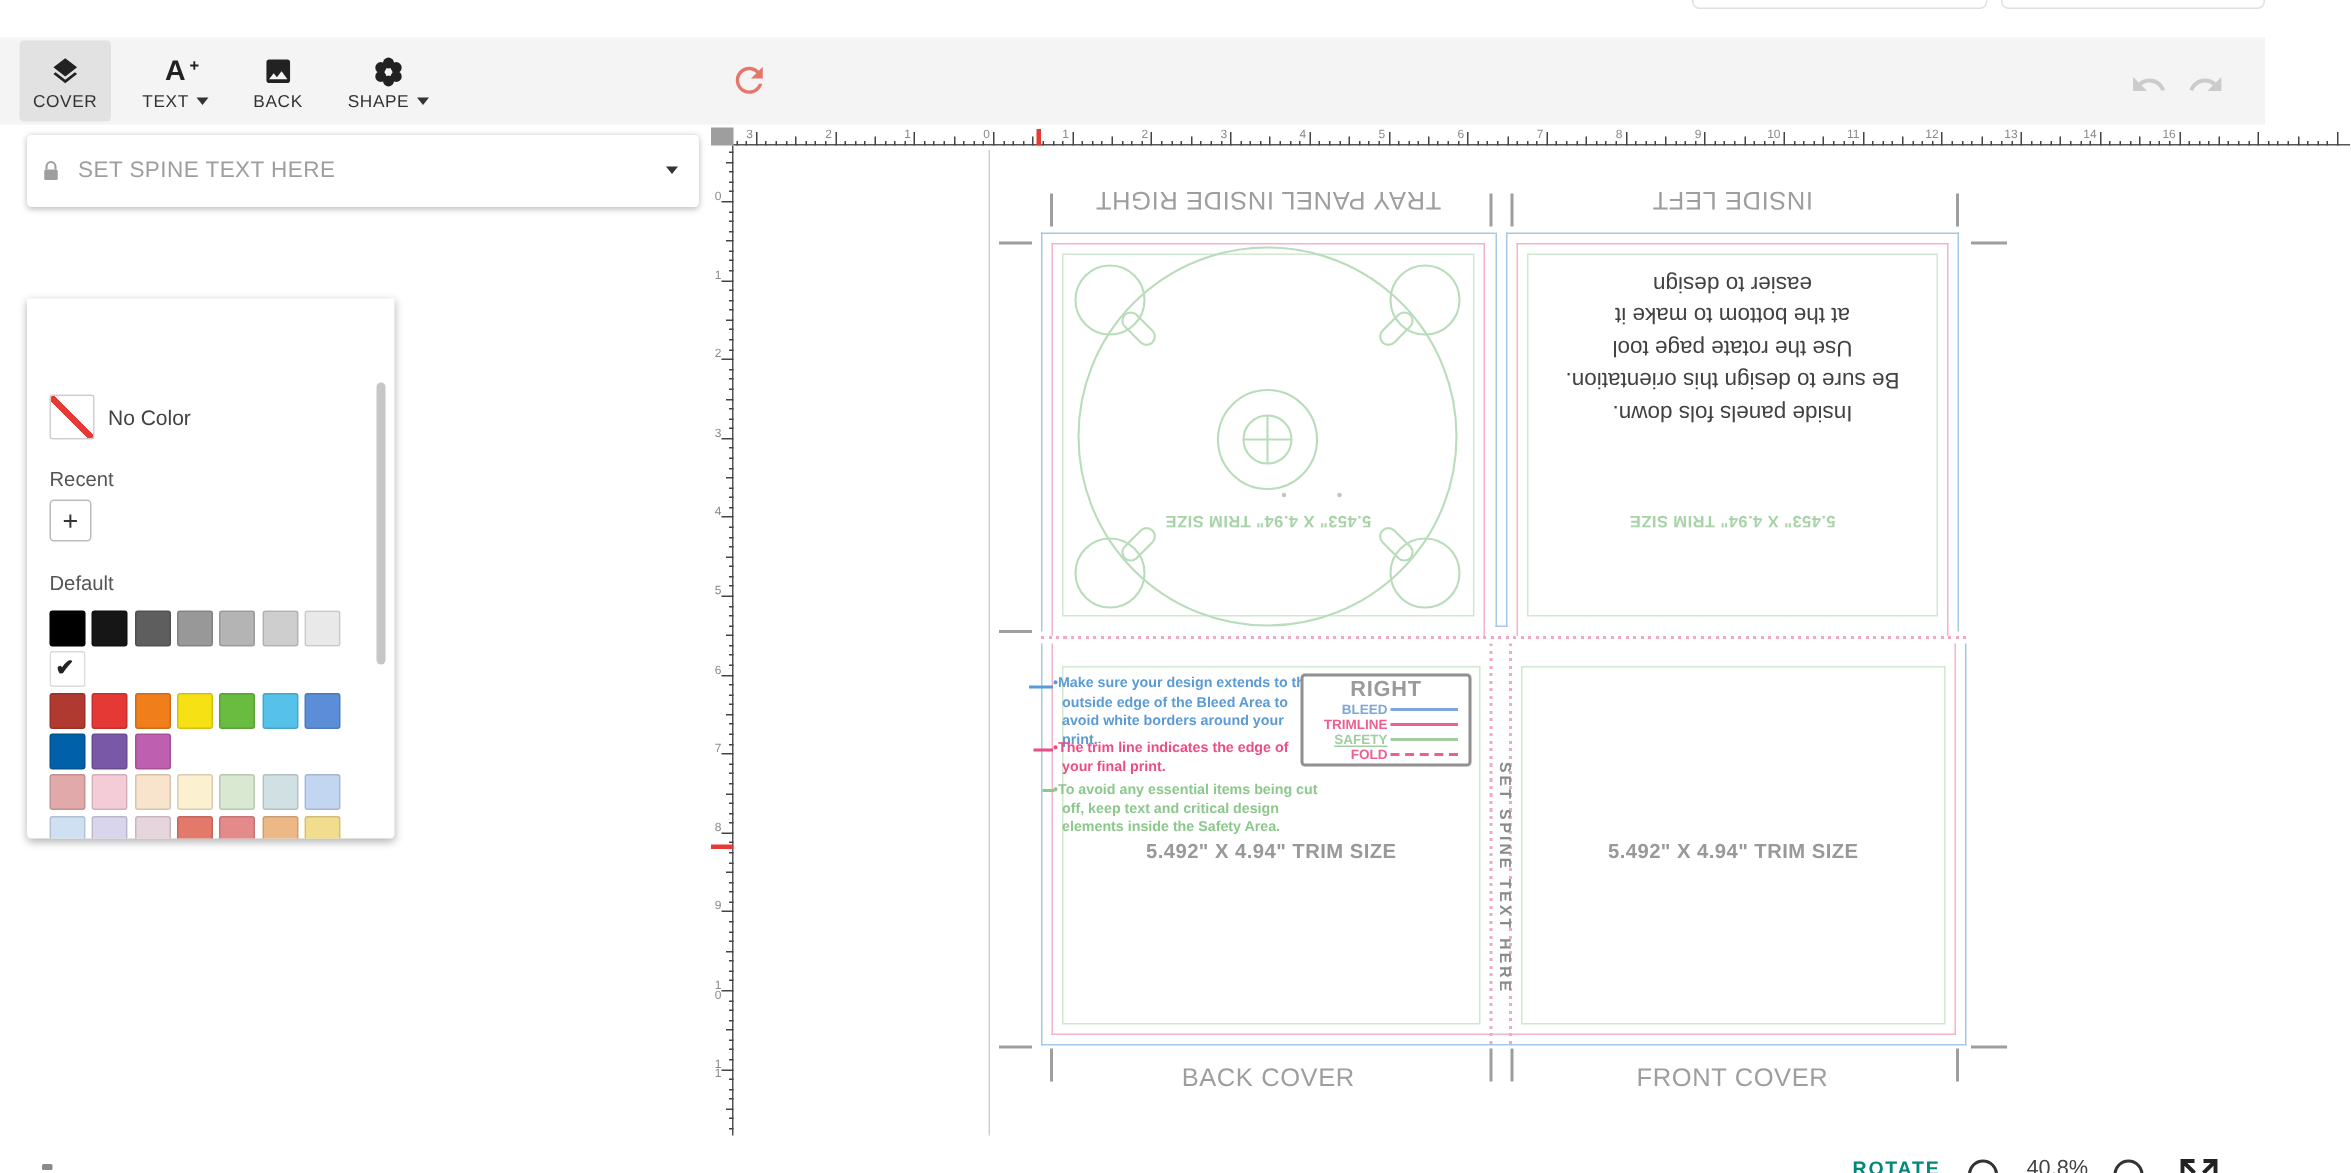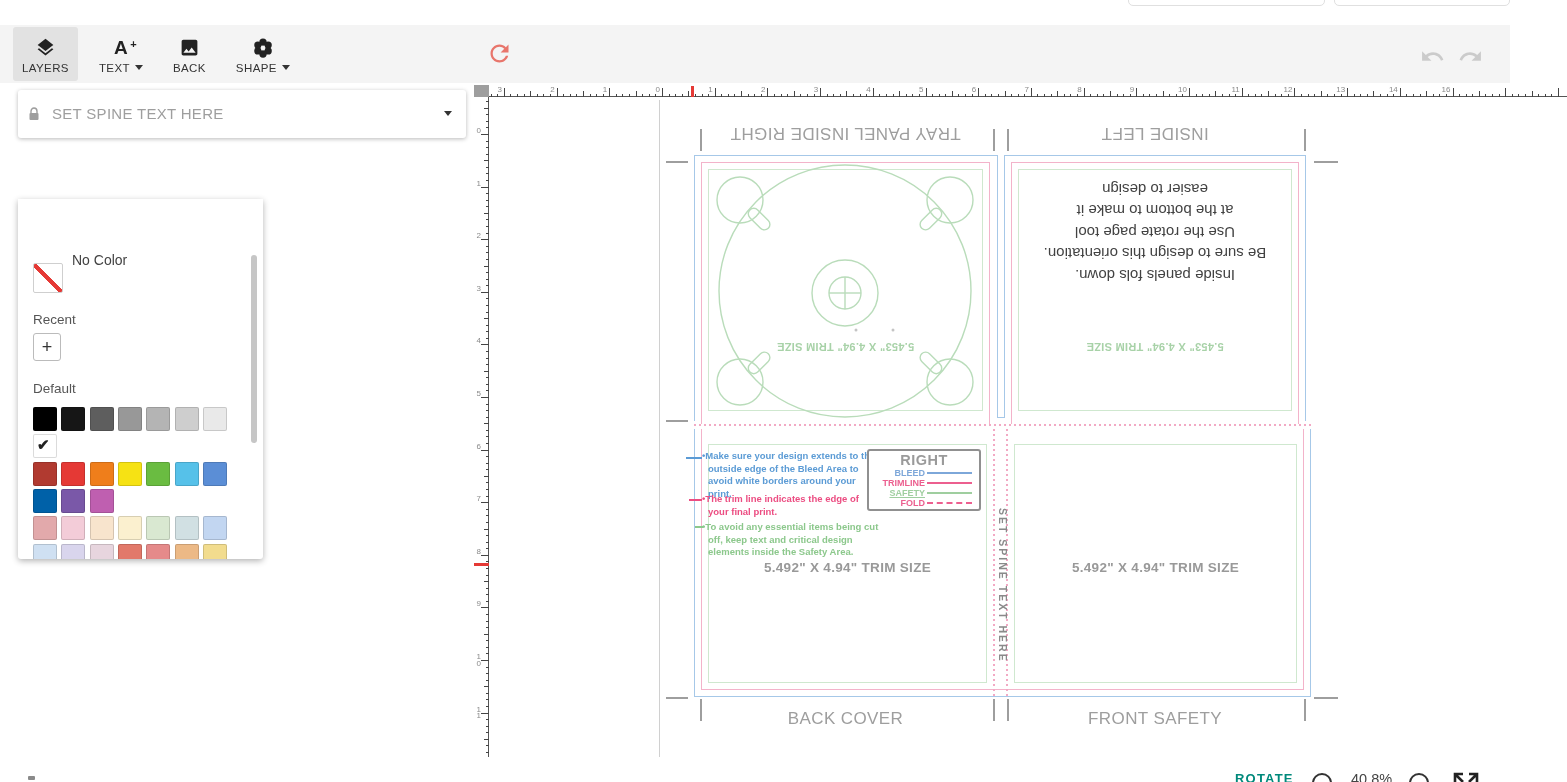--- a/index.html
+++ b/index.html
@@ -42,21 +42,21 @@
   
   #color-panel{position:absolute;left:18px;top:199px;width:245px;height:360px;background:#fff;
                border-radius:0 0 3px 3px;box-shadow:0 2px 6px rgba(0,0,0,.3);overflow:hidden;}
   #color-header{position:absolute;left:0;top:0;width:100%;height:44px;background:#00968b;}
   #color-tab{position:absolute;left:0;top:0;width:107px;height:44px;background:#2fa89d;
              color:#fff;font-weight:bold;font-size:15px;letter-spacing:.5px;
              display:flex;align-items:center;justify-content:center;}
   #nocolor-swatch{position:absolute;left:15px;top:64px;width:28px;height:28px;border:1px solid #cfcfcf;
       border-radius:2px;background:
       linear-gradient(45deg,transparent 44%,#e53935 44%,#e53935 54%,transparent 54%);}
-  #nocolor-label{position:absolute;left:54px;top:53px;font-size:14px;color:#424242;}
+  #nocolor-label{position:absolute;left:54px;top:71px;font-size:14px;color:#424242;}
   #recent-label{position:absolute;left:15px;top:113px;font-size:13.5px;color:#555;}
   #add-color{position:absolute;left:15px;top:134px;width:26px;height:26px;border:1px solid #bbb;
              border-radius:3px;font-size:18px;color:#333;display:flex;align-items:center;
              justify-content:center;background:#fff;cursor:pointer;}
   #default-label{position:absolute;left:15px;top:182px;font-size:13.5px;color:#555;}
   .swatch{position:absolute;width:24px;height:24px;border-radius:2px;
           box-shadow:inset 0 0 0 1px rgba(0,0,0,.14);cursor:pointer;}
   .swatch .chk{position:absolute;left:4px;top:2px;font-size:15px;color:#222;font-weight:bold;}
   #cp-scroll{position:absolute;left:233px;top:56px;width:6px;height:188px;background:#c6c6c6;border-radius:3px;}
 
@@ -115,21 +115,21 @@
   <div class="sliver" id="sliver2"></div>
 
   <div id="toolbar">
     <div class="tbtn active">
       <span class="ticon">
         <svg width="21" height="21" viewBox="0 0 24 24" fill="#222">
             <path d="M11.99 18.54l-7.37-5.73L3 14.07l9 7 9-7-1.63-1.27-7.38 5.74zM12 16l7.36-5.73L21 9l-9-7-9 7 1.63 1.27L12 16z"></path>
           </svg>
       </span>
       <span class="tlabel">
-          <span>LAYERS</span>
+          <span>COVER</span>
         </span>
     </div>
     <div class="tbtn">
       <span class="ticon">
         <span class="texticon"><span>A</span><span class="plus">+</span></span>
       </span>
       <span class="tlabel">
           <span>TEXT</span>
           <span class="caret"></span>
         </span>
@@ -580,21 +580,21 @@
         <circle r="23"></circle>
         <rect x="14" y="-5.5" width="26" height="11" rx="5.5"></rect>
       </g>
     <circle cx="162" cy="175" r="1.5" fill="#c4c4c4" stroke="none"></circle>
     <circle cx="199" cy="175" r="1.5" fill="#c4c4c4" stroke="none"></circle>
   </svg>
 
   <div class="panel-title r180" style="left:694px;top:123px;width:303px;">TRAY PANEL INSIDE RIGHT</div>
   <div class="panel-title r180" style="left:1004px;top:123px;width:302px;">INSIDE LEFT</div>
   <div class="panel-title" style="left:694px;top:709px;width:303px;">BACK COVER</div>
-  <div class="panel-title" style="left:1004px;top:709px;width:302px;">FRONT SAFETY</div>
+  <div class="panel-title" style="left:1004px;top:709px;width:302px;">FRONT COVER</div>
 
   <div class="trim-green r180" style="left:708px;top:341px;width:275px;">5.453" X 4.94" TRIM SIZE</div>
   <div id="instructions" class="r180">Inside panels fols down.
 Be sure to design this orientation.
 Use the rotate page tool
 at the bottom to make it
 easier to design</div>
   <div class="trim-green r180" style="left:1018px;top:341px;width:274px;">5.453" X 4.94" TRIM SIZE</div>
 
   <div class="trim-gray" style="left:708px;top:560px;width:279px;">5.492" X 4.94" TRIM SIZE</div>

